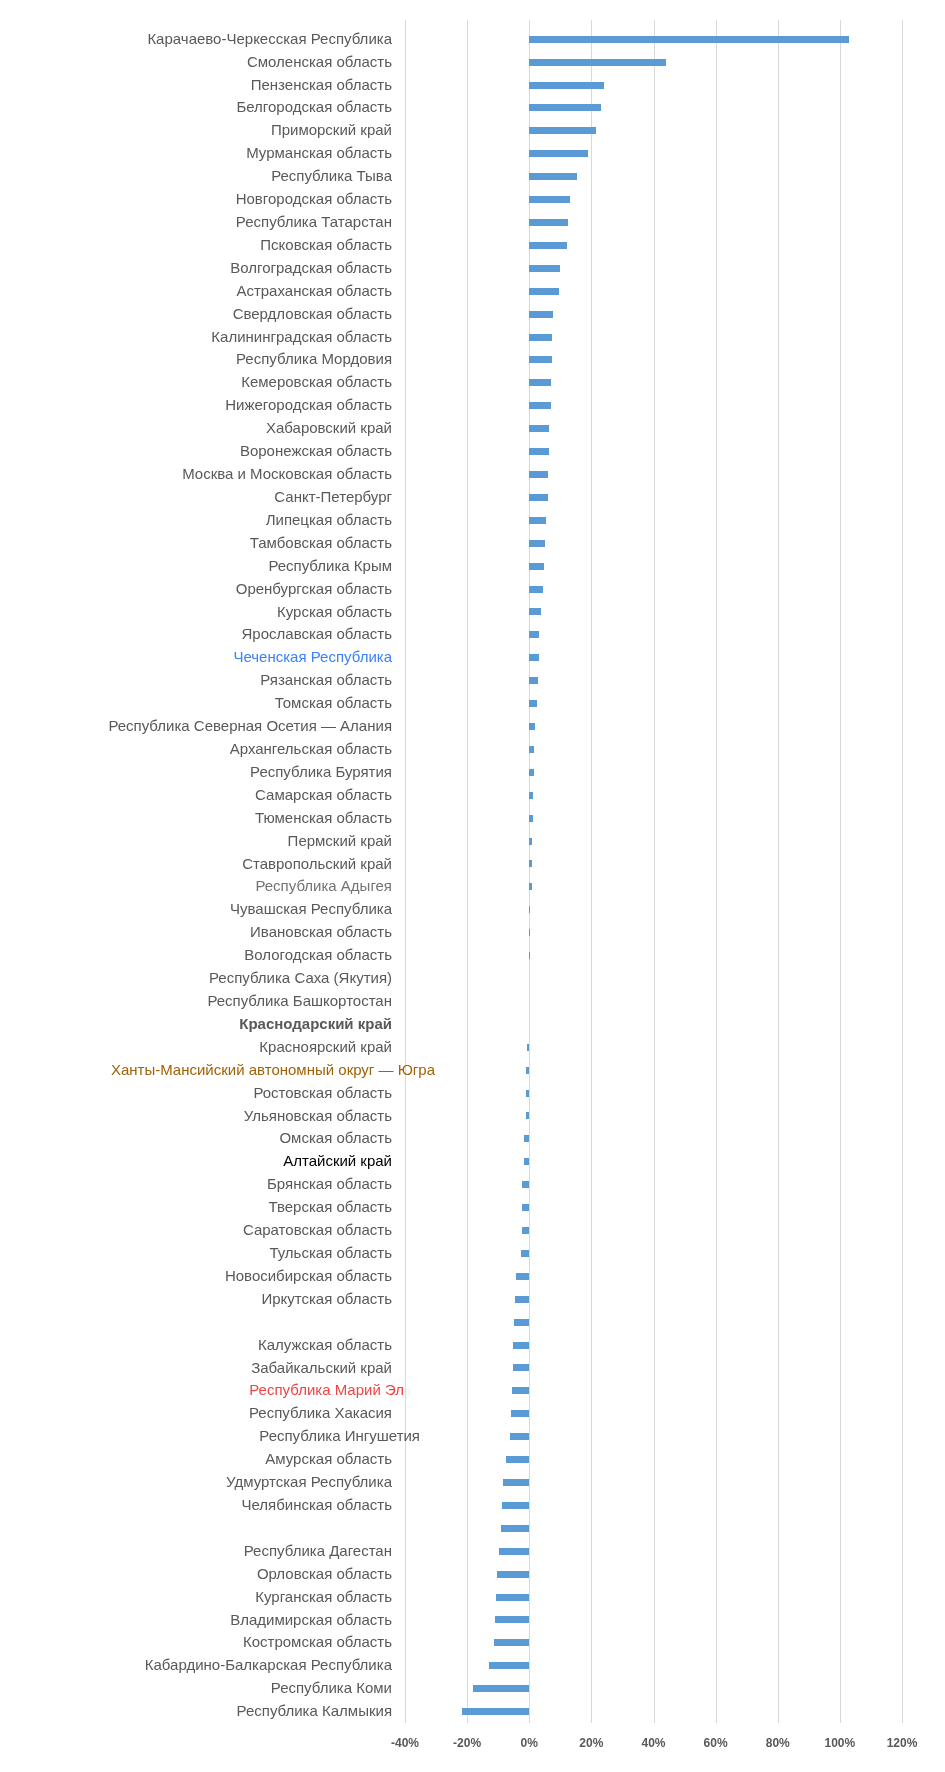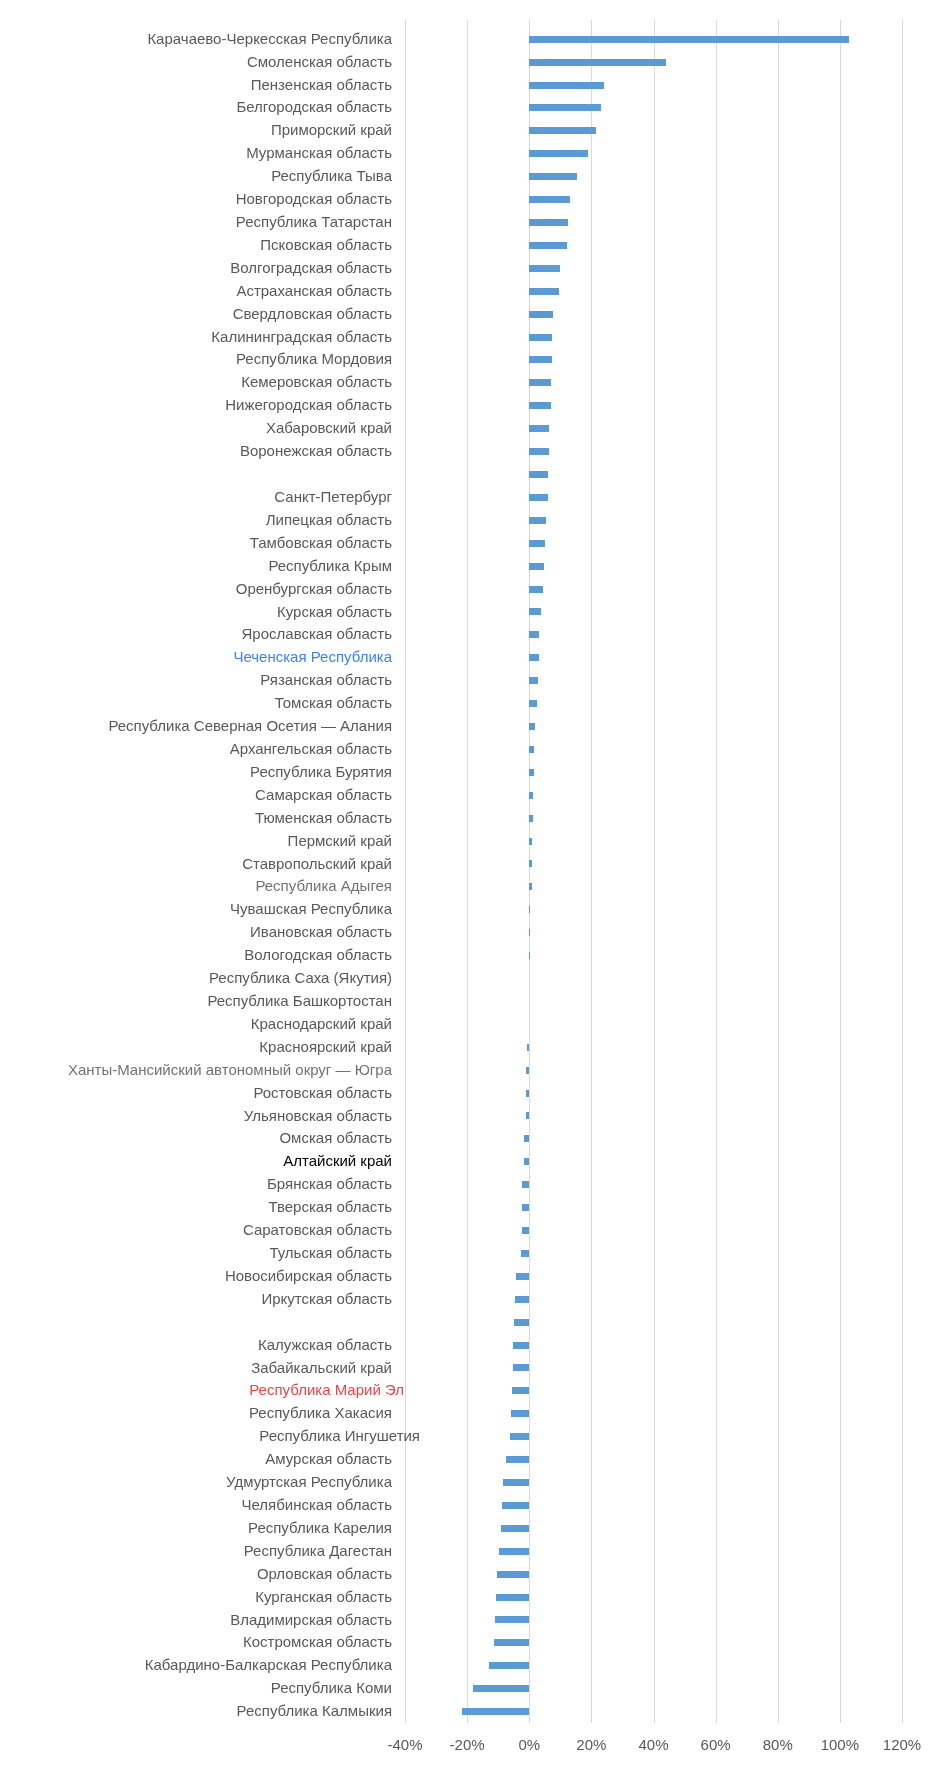--- a/index.html
+++ b/index.html
@@ -25,22 +25,23 @@
     text-align: right;
     font-size: 15px;
     line-height: 22.91px;
     white-space: nowrap;
   }
   .bar { position: absolute; height: 7px; }
   .x-tick-label {
     position: absolute;
     top: 1736px;
     transform: translateX(-50%);
-    font-size: 15px;
+    font-size: 12px;
     white-space: nowrap;
+    font-weight: bold;
   }
 </style>
 </head>
 <body>
 
 <div class="screenshot">
   <div class="plot-area" id="plot">
       <div class="gridline" style="left: 405px; background: rgb(217, 217, 217);"></div>
       <div class="x-tick-label" style="left: 405px; color: rgb(89, 89, 89);">-40%</div>
       <div class="gridline" style="left: 467.125px; background: rgb(217, 217, 217);"></div>
@@ -90,20 +91,21 @@
       <div class="row-label" style="top: 348.49px; color: rgb(89, 89, 89);">Республика Мордовия</div>
       <div class="bar" style="left: 529.25px; width: 22.6756px; top: 356.445px; background: rgb(91, 155, 213);"></div>
       <div class="row-label" style="top: 371.4px; color: rgb(89, 89, 89);">Кемеровская область</div>
       <div class="bar" style="left: 529.25px; width: 22.0544px; top: 379.355px; background: rgb(91, 155, 213);"></div>
       <div class="row-label" style="top: 394.31px; color: rgb(89, 89, 89);">Нижегородская область</div>
       <div class="bar" style="left: 529.25px; width: 21.4331px; top: 402.265px; background: rgb(91, 155, 213);"></div>
       <div class="row-label" style="top: 417.22px; color: rgb(89, 89, 89);">Хабаровский край</div>
       <div class="bar" style="left: 529.25px; width: 20.1906px; top: 425.175px; background: rgb(91, 155, 213);"></div>
       <div class="row-label" style="top: 440.13px; color: rgb(89, 89, 89);">Воронежская область</div>
       <div class="bar" style="left: 529.25px; width: 19.2587px; top: 448.085px; background: rgb(91, 155, 213);"></div>
+      <div class="row-label" style="top: 463.04px; color: rgb(89, 89, 89);">Москва и Московская область</div>
       <div class="bar" style="left: 529.25px; width: 18.9481px; top: 470.995px; background: rgb(91, 155, 213);"></div>
       <div class="row-label" style="top: 485.95px; color: rgb(89, 89, 89);">Санкт-Петербург</div>
       <div class="bar" style="left: 529.25px; width: 18.3269px; top: 493.905px; background: rgb(91, 155, 213);"></div>
       <div class="row-label" style="top: 508.86px; color: rgb(89, 89, 89);">Липецкая область</div>
       <div class="bar" style="left: 529.25px; width: 17.0844px; top: 516.815px; background: rgb(91, 155, 213);"></div>
       <div class="row-label" style="top: 531.77px; color: rgb(89, 89, 89);">Тамбовская область</div>
       <div class="bar" style="left: 529.25px; width: 16.1525px; top: 539.725px; background: rgb(91, 155, 213);"></div>
       <div class="row-label" style="top: 554.68px; color: rgb(89, 89, 89);">Республика Крым</div>
       <div class="bar" style="left: 529.25px; width: 14.91px; top: 562.635px; background: rgb(91, 155, 213);"></div>
       <div class="row-label" style="top: 577.59px; color: rgb(89, 89, 89);">Оренбургская область</div>
@@ -135,24 +137,24 @@
       <div class="row-label" style="top: 875.42px; color: #737373;">Республика Адыгея</div>
       <div class="bar" style="left: 529.25px; width: 2.485px; top: 883.375px; background: rgb(91, 155, 213);"></div>
       <div class="row-label" style="top: 898.33px; color: rgb(89, 89, 89);">Чувашская Республика</div>
       <div class="bar" style="left: 529.25px; width: 0.931875px; top: 906.285px; background: rgb(91, 155, 213);"></div>
       <div class="row-label" style="top: 921.24px; color: rgb(89, 89, 89);">Ивановская область</div>
       <div class="bar" style="left: 529.25px; width: 0.931875px; top: 929.195px; background: rgb(91, 155, 213);"></div>
       <div class="row-label" style="top: 944.15px; color: rgb(89, 89, 89);">Вологодская область</div>
       <div class="bar" style="left: 529.25px; width: 0.931875px; top: 952.105px; background: rgb(91, 155, 213);"></div>
       <div class="row-label" style="top: 967.06px; color: rgb(89, 89, 89);">Республика Саха (Якутия)</div>
       <div class="row-label" style="top: 989.97px; color: rgb(89, 89, 89);">Республика Башкортостан</div>
-      <div class="row-label" style="top: 1012.88px; color: rgb(89, 89, 89);">Краснодарский край</div>
+      <div class="row-label" style="top: 1012.88px; color: rgb(89, 89, 89); font-weight: bold;">Краснодарский край</div>
       <div class="row-label" style="top: 1035.79px; color: rgb(89, 89, 89);">Красноярский край</div>
       <div class="bar" style="left: 526.765px; width: 2.485px; top: 1043.74px; background: rgb(91, 155, 213);"></div>
-      <div class="row-label" style="top: 1058.7px; color: #737373;">Ханты-Мансийский автономный округ — Югра</div>
+      <div class="row-label" style="top: 1058.7px; color: #a16207; padding-left: 43px;">Ханты-Мансийский автономный округ — Югра</div>
       <div class="bar" style="left: 526.454px; width: 2.79563px; top: 1066.65px; background: rgb(91, 155, 213);"></div>
       <div class="row-label" style="top: 1081.61px; color: rgb(89, 89, 89);">Ростовская область</div>
       <div class="bar" style="left: 525.833px; width: 3.41688px; top: 1089.56px; background: rgb(91, 155, 213);"></div>
       <div class="row-label" style="top: 1104.52px; color: rgb(89, 89, 89);">Ульяновская область</div>
       <div class="bar" style="left: 525.833px; width: 3.41688px; top: 1112.47px; background: rgb(91, 155, 213);"></div>
       <div class="row-label" style="top: 1127.43px; color: rgb(89, 89, 89);">Омская область</div>
       <div class="bar" style="left: 523.969px; width: 5.28062px; top: 1135.38px; background: rgb(91, 155, 213);"></div>
       <div class="row-label" style="top: 1150.34px; color: #000000;">Алтайский край</div>
       <div class="bar" style="left: 523.659px; width: 5.59125px; top: 1158.29px; background: rgb(91, 155, 213);"></div>
       <div class="row-label" style="top: 1173.25px; color: rgb(89, 89, 89);">Брянская область</div>
@@ -177,21 +179,20 @@
       <div class="row-label" style="top: 1402.35px; color: rgb(89, 89, 89);">Республика Хакасия</div>
       <div class="bar" style="left: 510.923px; width: 18.3269px; top: 1410.3px; background: rgb(91, 155, 213);"></div>
       <div class="row-label" style="top: 1425.26px; color: rgb(89, 89, 89); padding-left: 28px;">Республика Ингушетия</div>
       <div class="bar" style="left: 509.991px; width: 19.2587px; top: 1433.21px; background: rgb(91, 155, 213);"></div>
       <div class="row-label" style="top: 1448.17px; color: rgb(89, 89, 89);">Амурская область</div>
       <div class="bar" style="left: 506.264px; width: 22.9862px; top: 1456.12px; background: rgb(91, 155, 213);"></div>
       <div class="row-label" style="top: 1471.08px; color: rgb(89, 89, 89);">Удмуртская Республика</div>
       <div class="bar" style="left: 502.536px; width: 26.7138px; top: 1479.03px; background: rgb(91, 155, 213);"></div>
       <div class="row-label" style="top: 1493.99px; color: rgb(89, 89, 89);">Челябинская область</div>
       <div class="bar" style="left: 502.226px; width: 27.0244px; top: 1501.94px; background: rgb(91, 155, 213);"></div>
-      <div class="row-label" style="top: 1516.9px; color: rgb(89, 89, 89);">Республика Карелия</div>
       <div class="bar" style="left: 501.294px; width: 27.9563px; top: 1524.86px; background: rgb(91, 155, 213);"></div>
       <div class="row-label" style="top: 1539.81px; color: rgb(89, 89, 89);">Республика Дагестан</div>
       <div class="bar" style="left: 499.119px; width: 30.1306px; top: 1547.76px; background: rgb(91, 155, 213);"></div>
       <div class="row-label" style="top: 1562.72px; color: rgb(89, 89, 89);">Орловская область</div>
       <div class="bar" style="left: 497.256px; width: 31.9944px; top: 1570.67px; background: rgb(91, 155, 213);"></div>
       <div class="row-label" style="top: 1585.63px; color: rgb(89, 89, 89);">Курганская область</div>
       <div class="bar" style="left: 496.013px; width: 33.2369px; top: 1593.59px; background: rgb(91, 155, 213);"></div>
       <div class="row-label" style="top: 1608.54px; color: rgb(89, 89, 89);">Владимирская область</div>
       <div class="bar" style="left: 495.081px; width: 34.1688px; top: 1616.49px; background: rgb(91, 155, 213);"></div>
       <div class="row-label" style="top: 1631.45px; color: rgb(89, 89, 89);">Костромская область</div>

